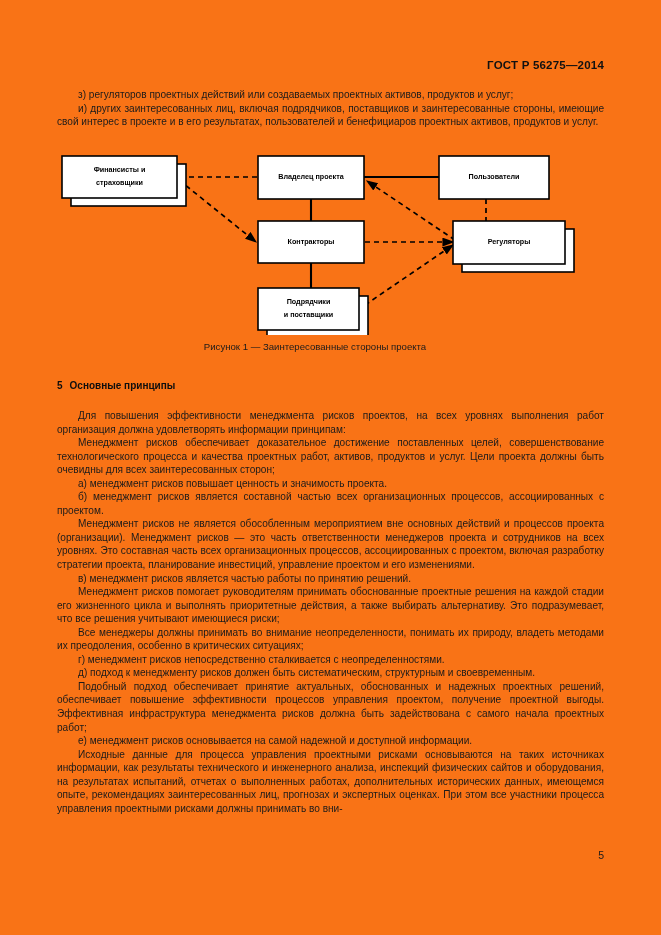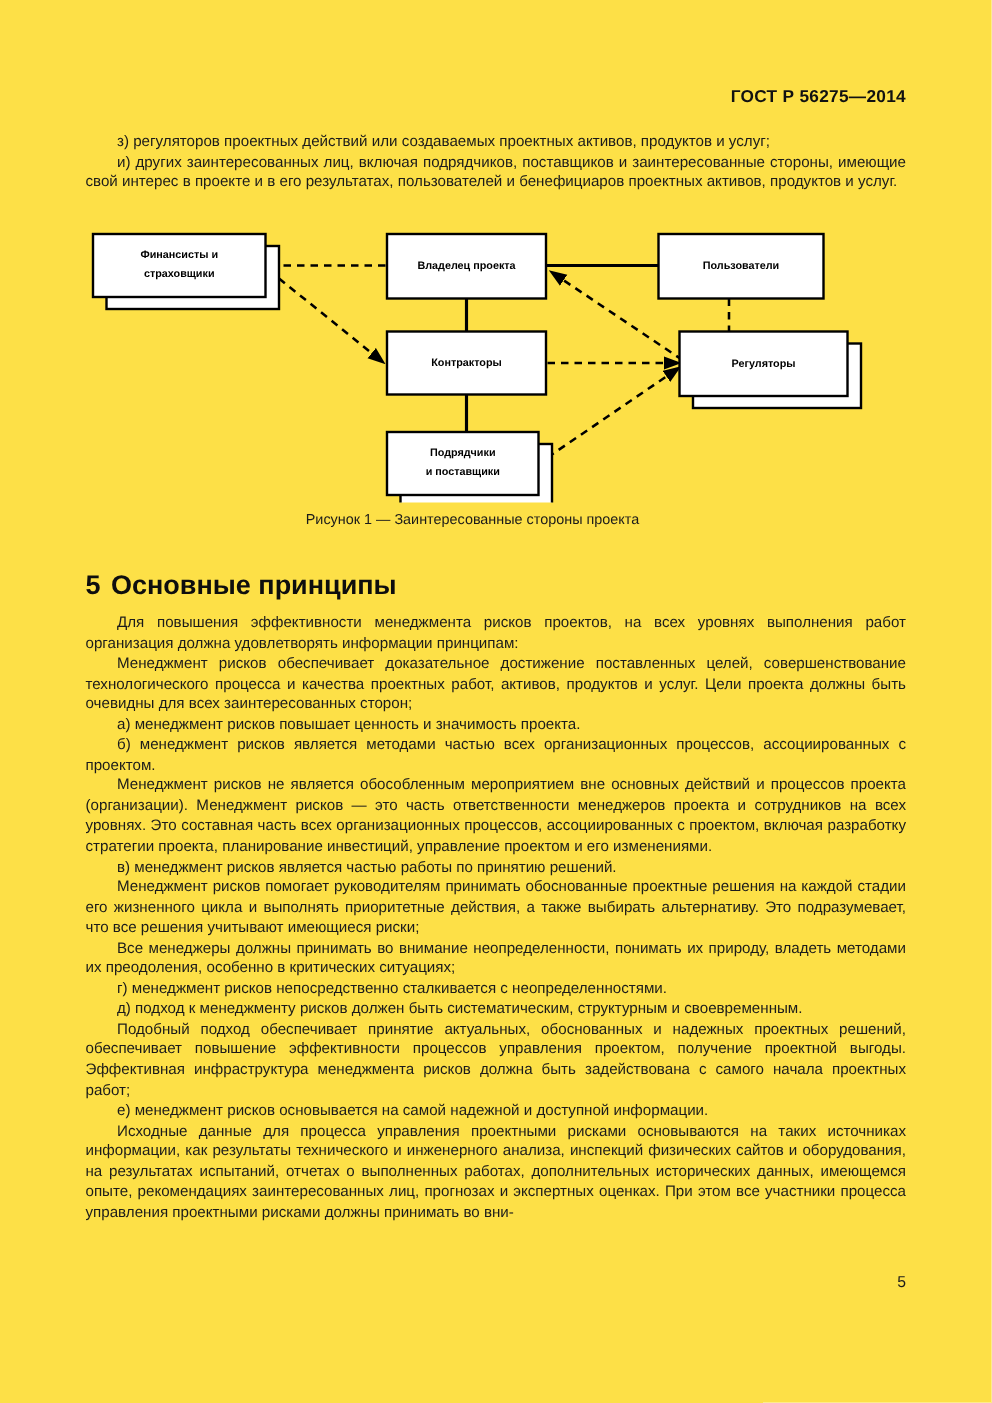--- a/index.html
+++ b/index.html
@@ -11,21 +11,21 @@
     width: 661px;
     height: 935px;
     position: relative;
     font-family: "Liberation Sans", sans-serif;
     color: #1a1a1a;
     overflow: hidden;
   }
   .page {
     position: absolute;
     inset: 0;
-    background: #fde047;
+    background: #f97316;
   }
 
   
   .doc-header {
     position: absolute;
     top: 59px;
     right: 57px;
     font-size: 11.5px;
     font-weight: bold;
     letter-spacing: 0.2px;
@@ -68,21 +68,21 @@
     text-align: center;
     font-size: 9.6px;
     color: #1b1b1b;
   }
 
   
   .section-head {
     position: absolute;
     left: 57px;
     top: 380px;
-    font-size: 18px;
+    font-size: 10px;
     font-weight: bold;
     color: #0e0e0e;
   }
   .section-head .num { margin-right: 7px; }
 
   
   .main-body {
     position: absolute;
     left: 57px;
     top: 409px;
@@ -189,21 +189,21 @@
   <div class="figure-caption">Рисунок 1 — Заинтересованные стороны проекта</div>
 
   <div class="section-head">
     <span class="num">5</span><span>Основные принципы</span>
   </div>
 
   <div class="main-body">
     <p class="body ind">Для повышения эффективности менеджмента рисков проектов, на всех уровнях выполнения работ организация должна удовлетворять информации принципам:</p>
     <p class="body ind">Менеджмент рисков обеспечивает доказательное достижение поставленных целей, совершенствование технологического процесса и качества проектных работ, активов, продуктов и услуг. Цели проекта должны быть очевидны для всех заинтересованных сторон;</p>
     <p class="body ind">а)  менеджмент рисков повышает ценность и значимость проекта.</p>
-    <p class="body ind">б)  менеджмент рисков является методами частью всех организационных процессов, ассоциированных с проектом.</p>
+    <p class="body ind">б)  менеджмент рисков является составной частью всех организационных процессов, ассоциированных с проектом.</p>
     <p class="body ind">Менеджмент рисков не является обособленным мероприятием вне основных действий и процессов проекта (организации). Менеджмент рисков — это часть ответственности менеджеров проекта и сотрудников на всех уровнях. Это составная часть всех организационных процессов, ассоциированных с проектом, включая разработку стратегии проекта, планирование инвестиций, управление проектом и его изменениями.</p>
     <p class="body ind">в)  менеджмент рисков является частью работы по принятию решений.</p>
     <p class="body ind">Менеджмент рисков помогает руководителям принимать обоснованные проектные решения на каждой стадии его жизненного цикла и выполнять приоритетные действия, а также выбирать альтернативу. Это подразумевает, что все решения учитывают имеющиеся риски;</p>
     <p class="body ind">Все менеджеры должны принимать во внимание неопределенности, понимать их природу, владеть методами их преодоления, особенно в критических ситуациях;</p>
     <p class="body ind">г)  менеджмент рисков непосредственно сталкивается с неопределенностями.</p>
     <p class="body ind">д)  подход к менеджменту рисков должен быть систематическим, структурным и своевременным.</p>
     <p class="body ind">Подобный подход обеспечивает принятие актуальных, обоснованных и надежных проектных решений, обеспечивает повышение эффективности процессов управления проектом, получение проектной выгоды. Эффективная инфраструктура менеджмента рисков должна быть задействована с самого начала проектных работ;</p>
     <p class="body ind">е)  менеджмент рисков основывается на самой надежной и доступной информации.</p>
     <p class="body ind">Исходные данные для процесса управления проектными рисками основываются на таких источниках информации, как результаты технического и инженерного анализа, инспекций физических сайтов и оборудования, на результатах испытаний, отчетах о выполненных работах, дополнительных исторических данных, имеющемся опыте, рекомендациях заинтересованных лиц, прогнозах и экспертных оценках. При этом все участники процесса управления проектными рисками должны принимать во вни-</p>
   </div>

